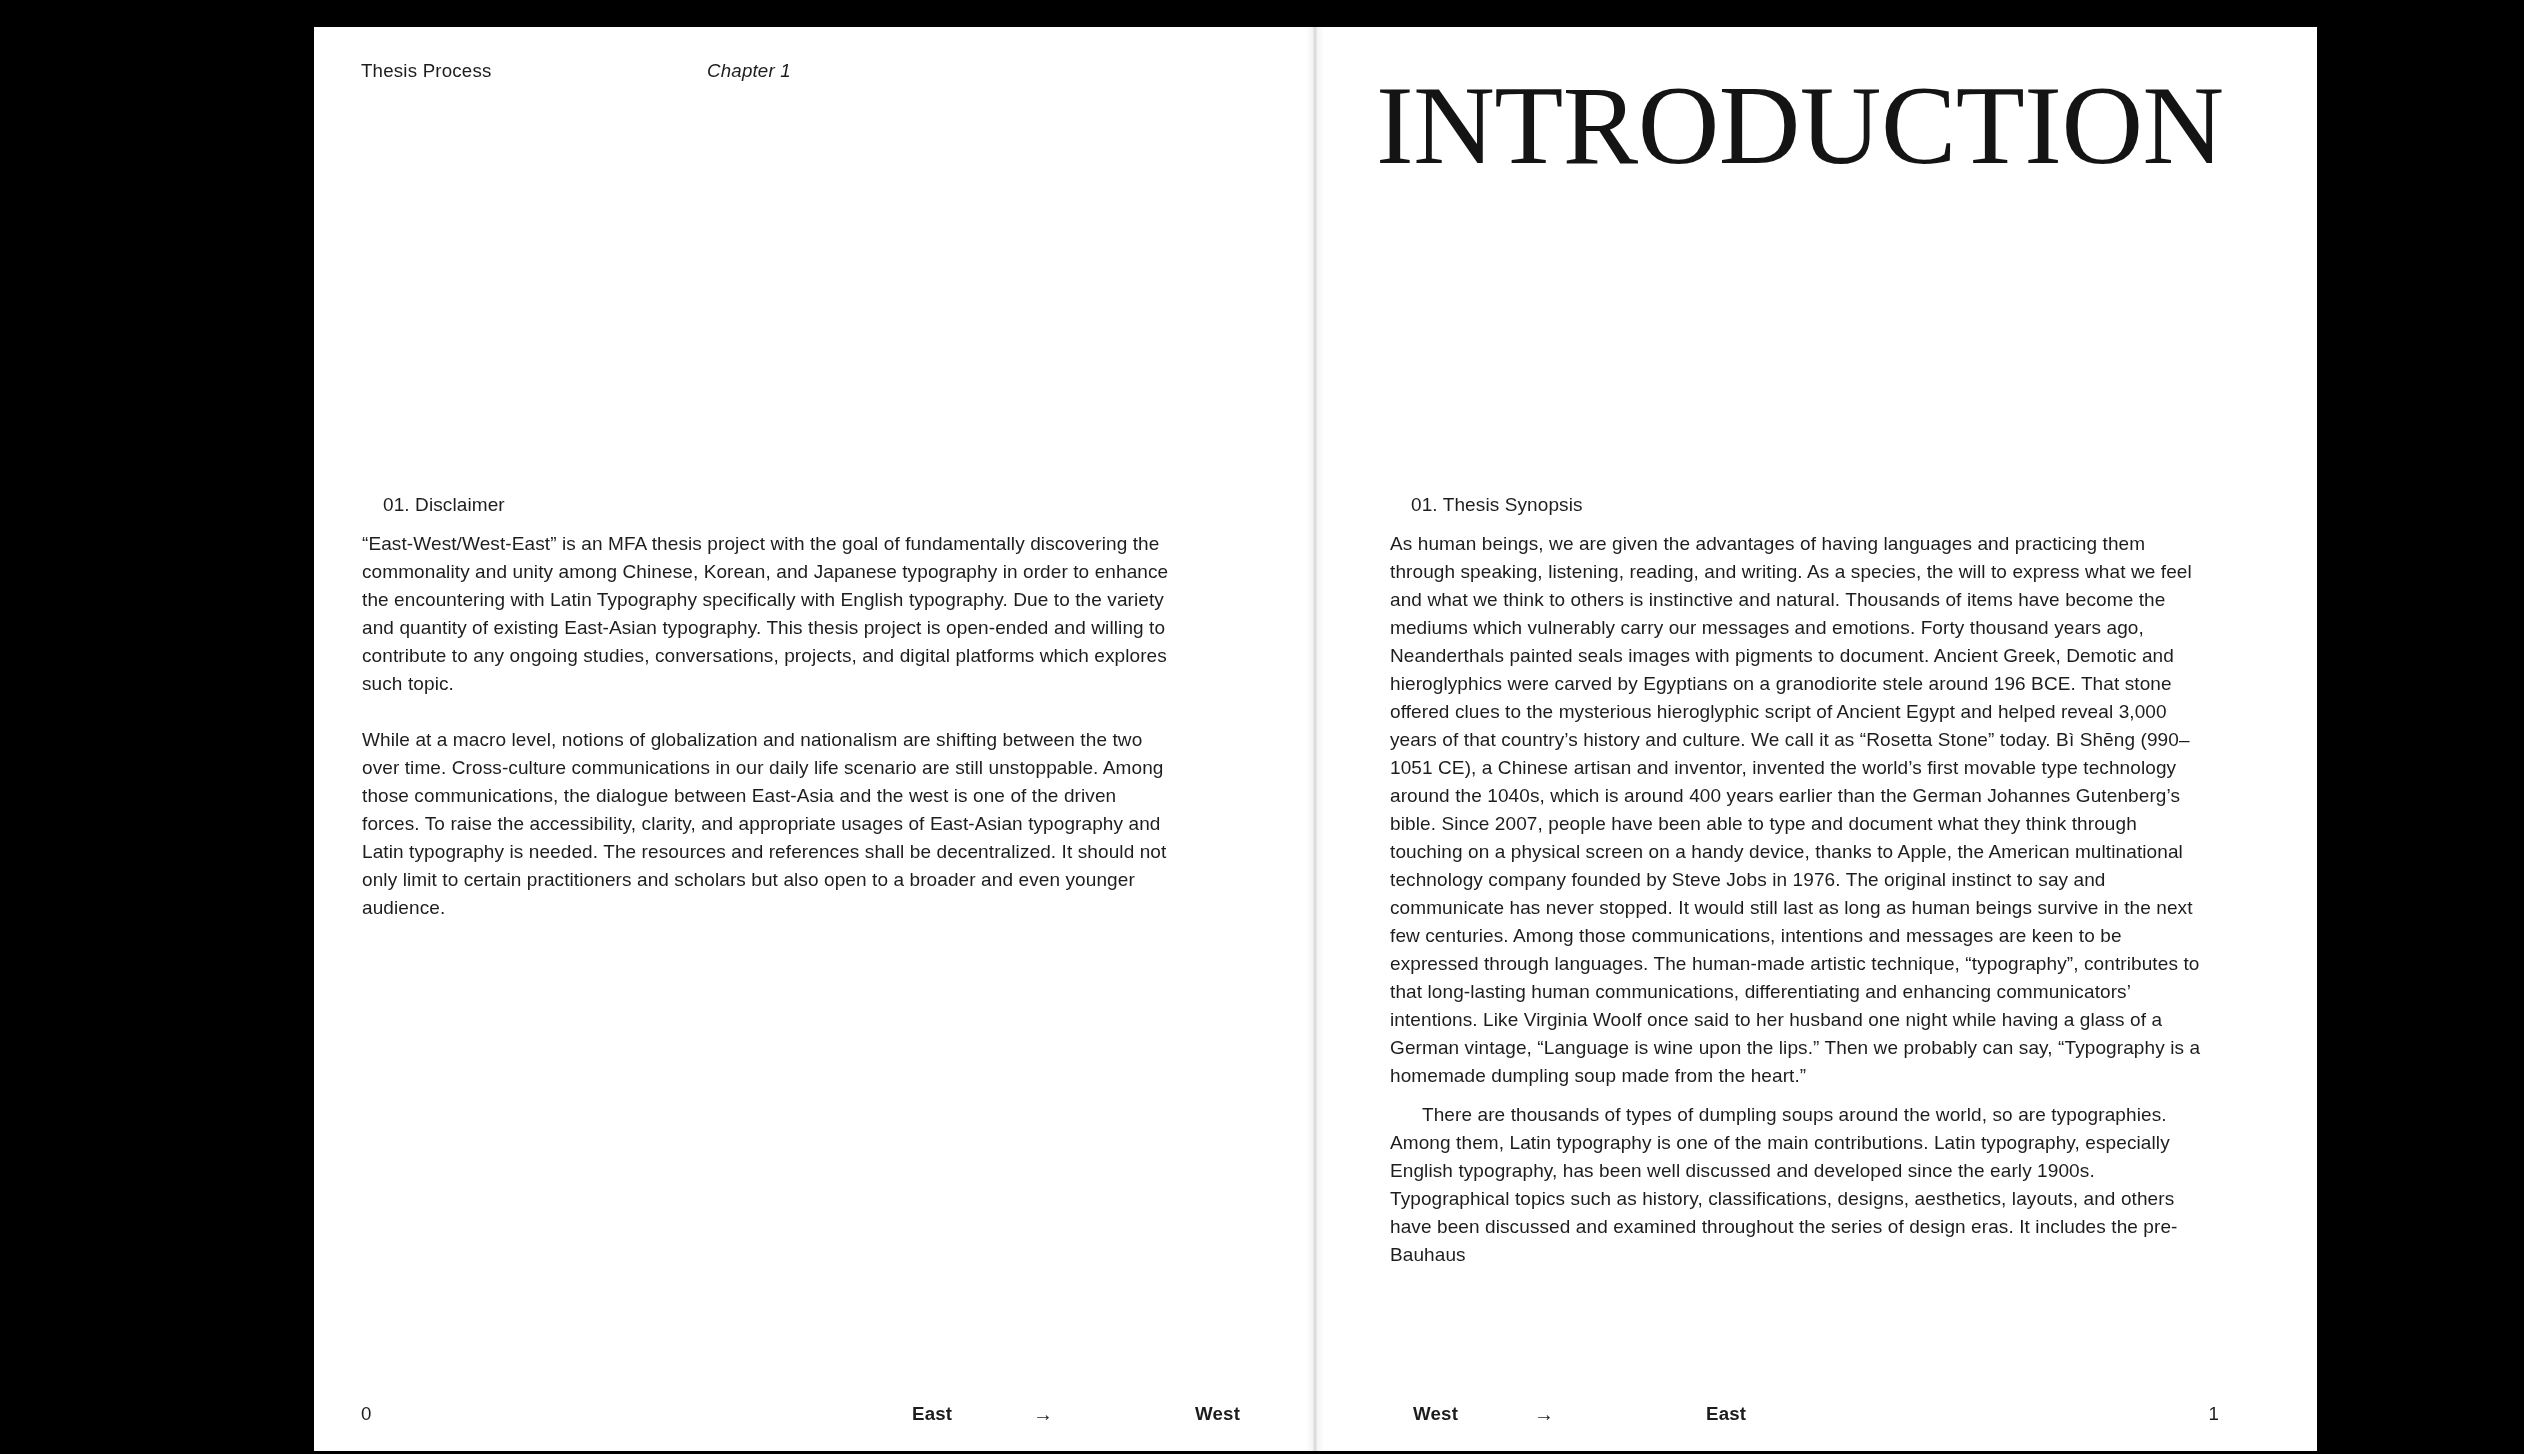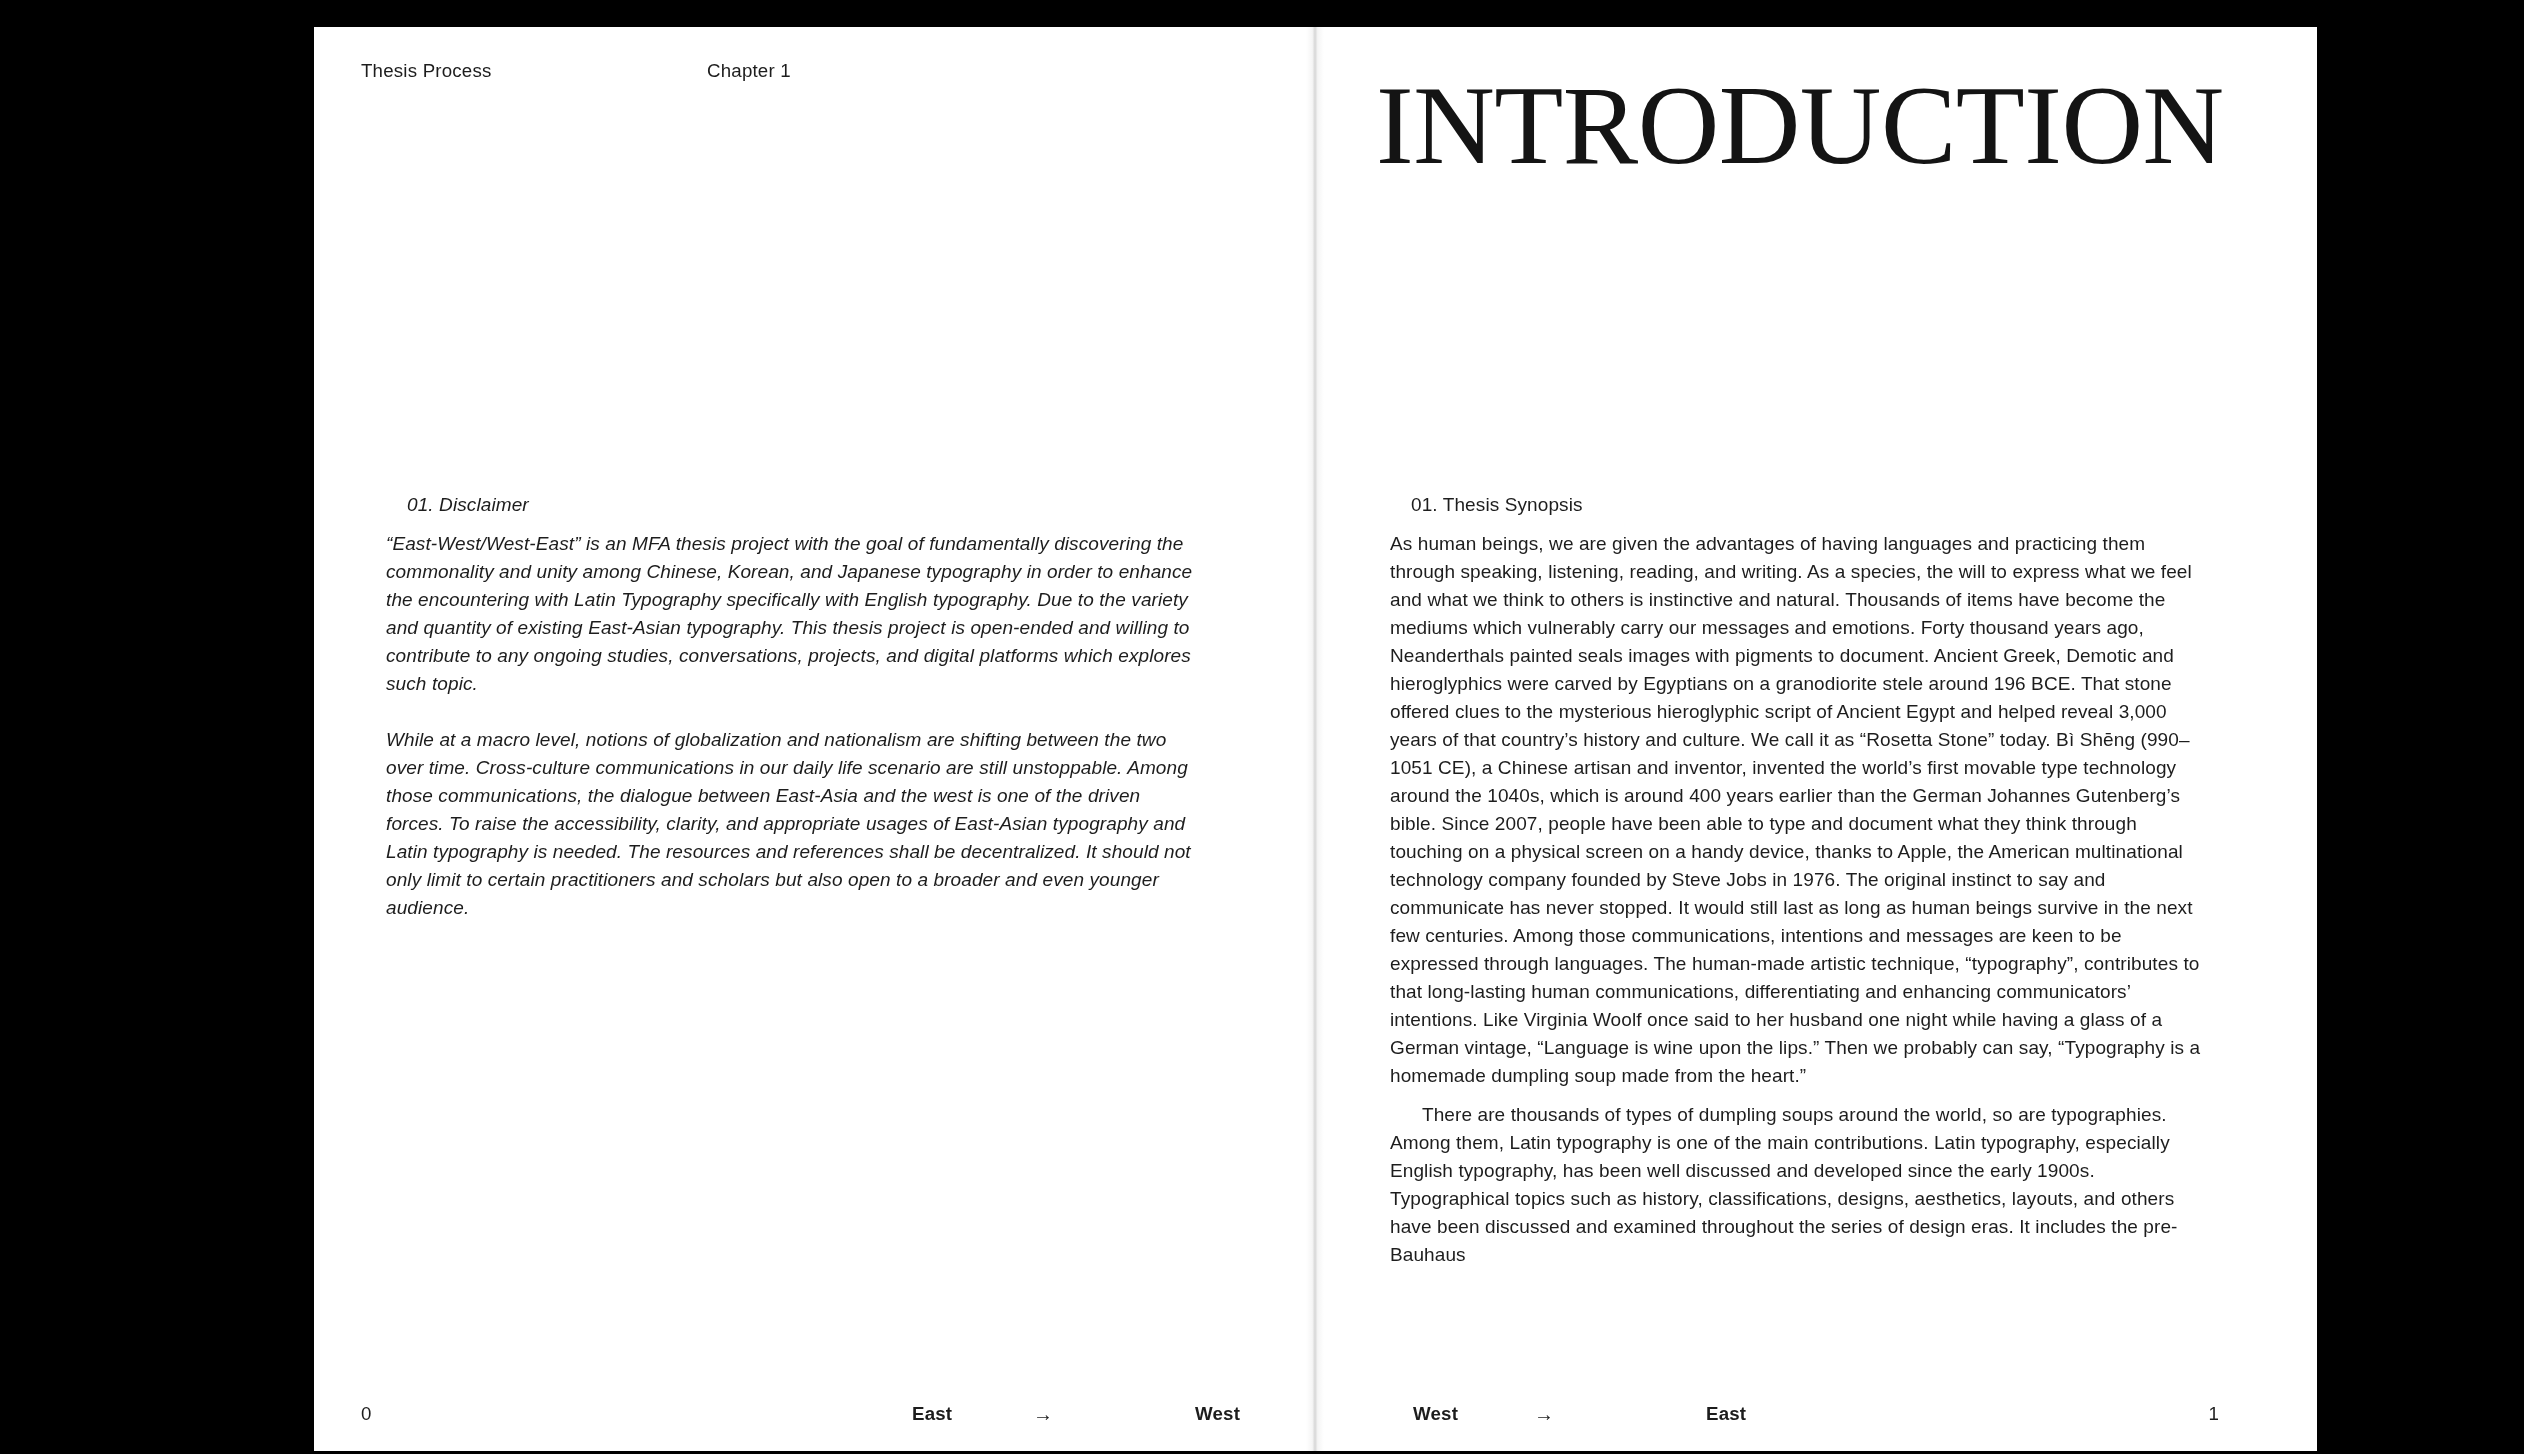--- a/index.html
+++ b/index.html
@@ -48,32 +48,32 @@
 
   
   .hdr {
     position: absolute;
     top: 33px;
     font-size: 18.7px;
     line-height: 22px;
     letter-spacing: 0.2px;
   }
   .hdr-title   { left: 47px; }
-  .hdr-chapter { left: 393px; }
+  .hdr-chapter { left: 393px; font-style: italic; }
 
   
   .bodytext {
     position: absolute;
     top: 464px;
     font-size: 19px;
     line-height: 28px;
     letter-spacing: 0.1px;
     text-align: left;
   }
-  .page.left  .bodytext { left: 61px;  width: 833px; font-style: italic; }
+  .page.left  .bodytext { left: 37px;  width: 833px; }
   .page.right .bodytext { left: 114px; width: 836px; }
 
   .section + .section { margin-top: 28px; }
   .section-heading { text-indent: 32px; }
   p.para { margin: 11px; }
   p.para.indent { text-indent: 32px; }
 
   
   .intro-title {
     position: absolute;

